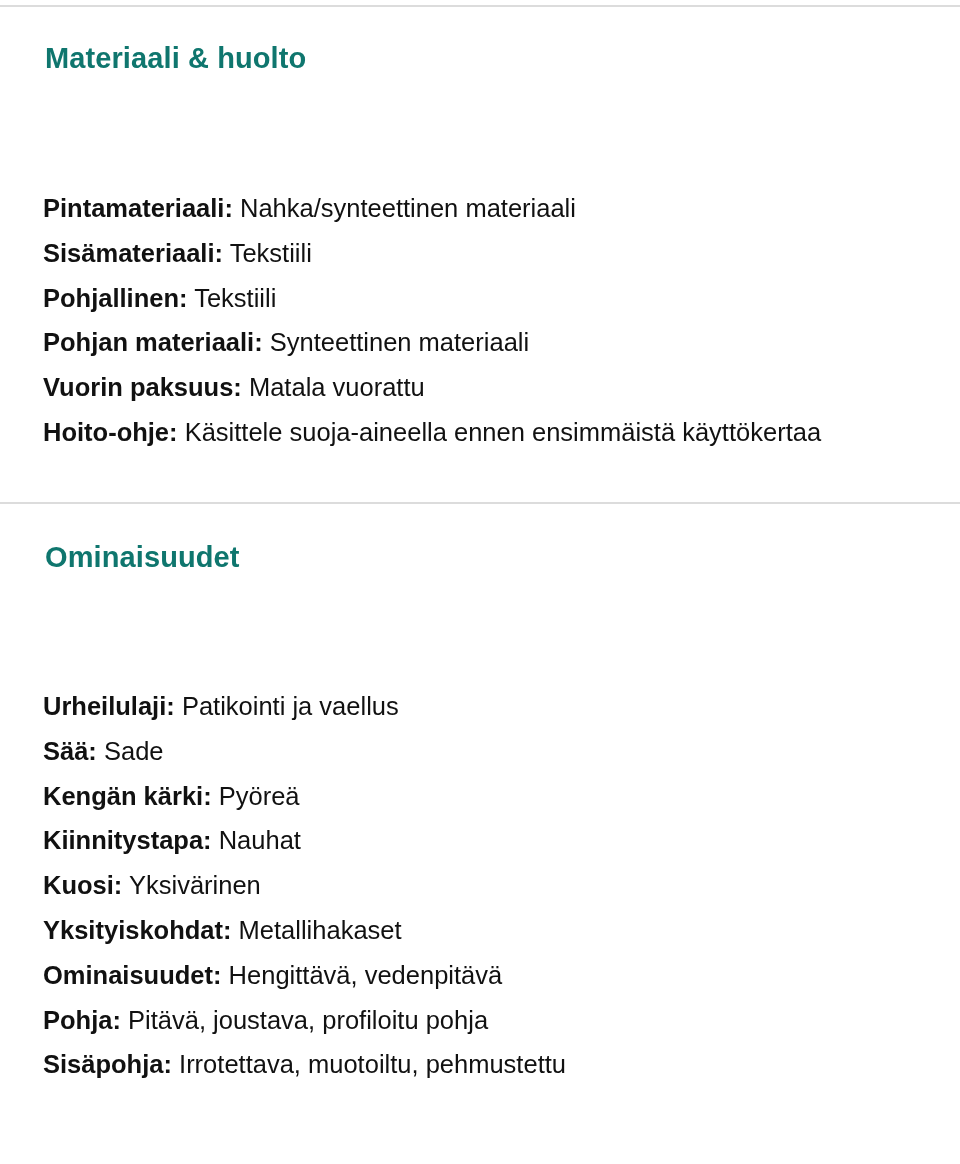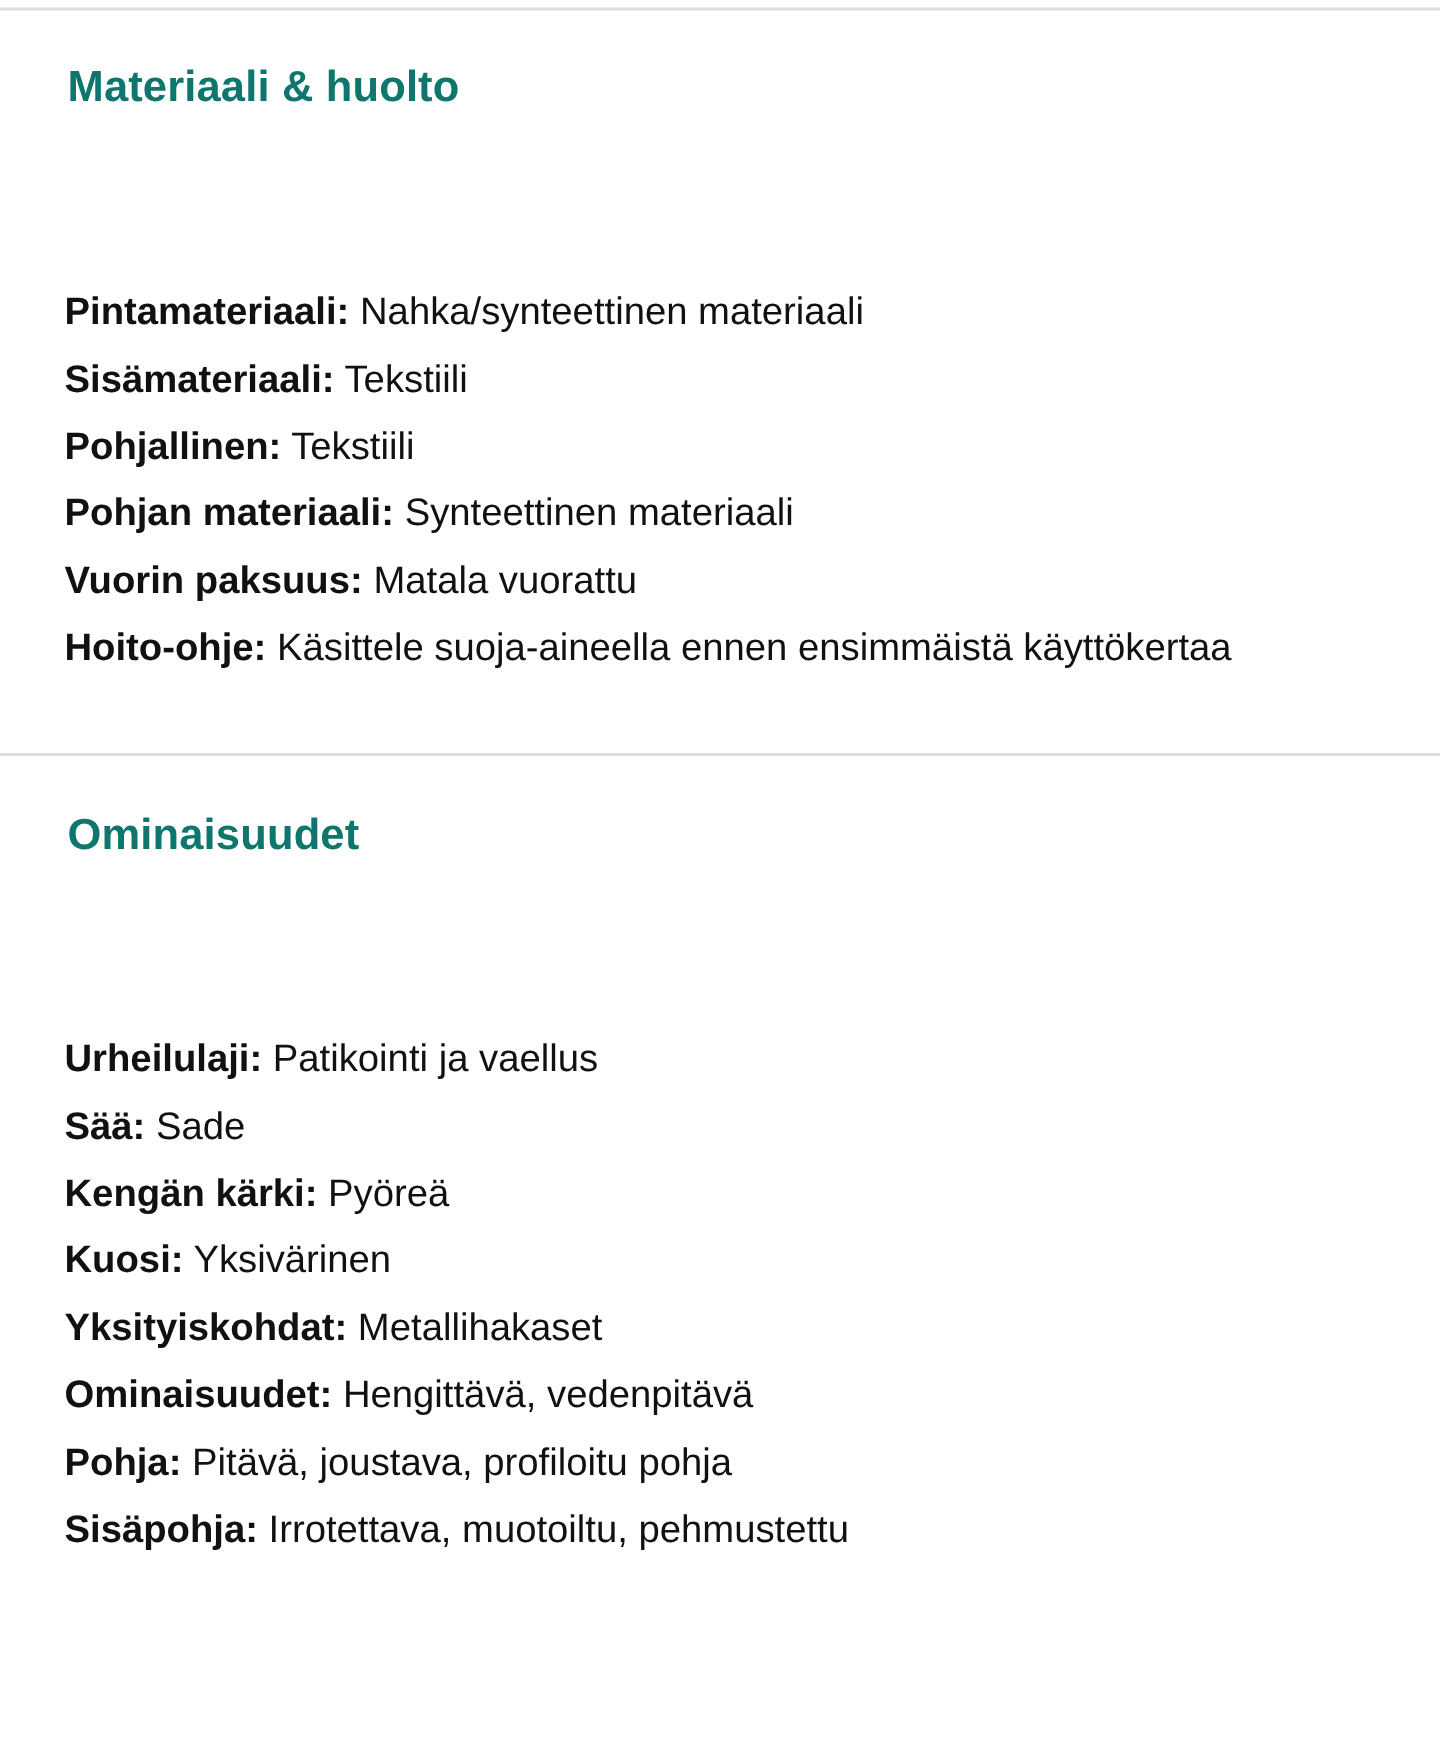--- a/index.html
+++ b/index.html
@@ -104,20 +104,24 @@
     </li>
     <li class="spec-row">
       <span class="spec-label">Sää:</span>
       <span class="spec-value">Sade</span>
     </li>
     <li class="spec-row">
       <span class="spec-label">Kengän kärki:</span>
       <span class="spec-value">Pyöreä</span>
     </li>
     <li class="spec-row">
+      <span class="spec-label">Kiinnitystapa:</span>
+      <span class="spec-value">Nauhat</span>
+    </li>
+    <li class="spec-row">
       <span class="spec-label">Kuosi:</span>
       <span class="spec-value">Yksivärinen</span>
     </li>
     <li class="spec-row">
       <span class="spec-label">Yksityiskohdat:</span>
       <span class="spec-value">Metallihakaset</span>
     </li>
     <li class="spec-row">
       <span class="spec-label">Ominaisuudet:</span>
       <span class="spec-value">Hengittävä, vedenpitävä</span>

